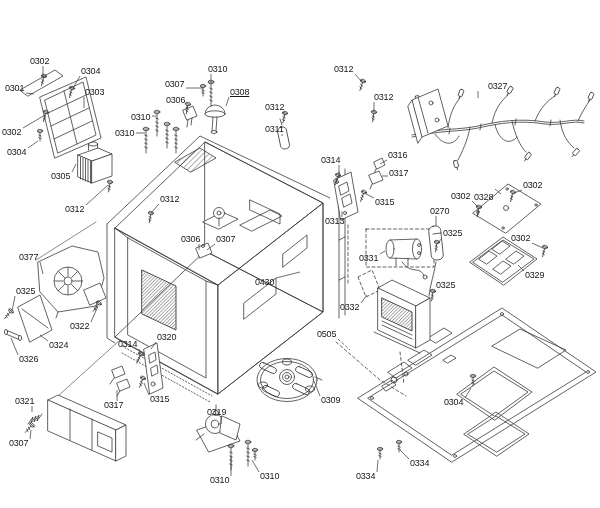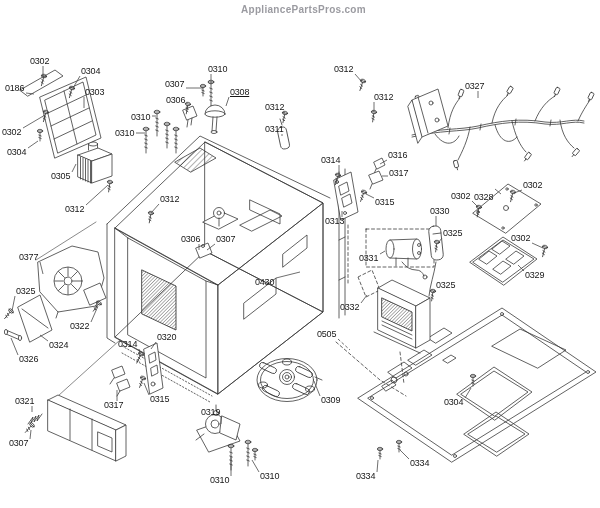--- a/index.html
+++ b/index.html
@@ -427,71 +427,70 @@
       <line x1="231" y1="476" x2="231" y2="457"></line>
       <line x1="259" y1="472" x2="252" y2="460"></line>
       <line x1="377" y1="472" x2="378" y2="460"></line>
       <line x1="409" y1="459" x2="400" y2="450"></line>
       <line x1="465" y1="398" x2="471" y2="388"></line>
     </svg>
 
   <div id="label-layer">
       <div class="part-label" style="left: 30px; top: 57px;">0302</div>
       <div class="part-label" style="left: 81px; top: 67px;">0304</div>
-      <div class="part-label" style="left: 5px; top: 84px;">0186</div>
+      <div class="part-label" style="left: 5px; top: 84px;">0301</div>
       <div class="part-label" style="left: 85px; top: 88px;">0303</div>
       <div class="part-label" style="left: 2px; top: 128px;">0302</div>
       <div class="part-label" style="left: 7px; top: 148px;">0304</div>
       <div class="part-label" style="left: 165px; top: 80px;">0307</div>
       <div class="part-label" style="left: 208px; top: 65px;">0310</div>
       <div class="part-label" style="left: 166px; top: 96px;">0306</div>
       <div class="part-label" style="left: 230px; top: 88px; text-decoration: underline;">0308</div>
       <div class="part-label" style="left: 131px; top: 113px;">0310</div>
       <div class="part-label" style="left: 115px; top: 129px;">0310</div>
       <div class="part-label" style="left: 265px; top: 103px;">0312</div>
       <div class="part-label" style="left: 265px; top: 125px;">0311</div>
       <div class="part-label" style="left: 334px; top: 65px;">0312</div>
       <div class="part-label" style="left: 374px; top: 93px;">0312</div>
-      <div class="part-label" style="left: 465px; top: 82px;">0327</div>
+      <div class="part-label" style="left: 488px; top: 82px;">0327</div>
       <div class="part-label" style="left: 51px; top: 172px; text-align: center;">0305</div>
       <div class="part-label" style="left: 65px; top: 205px;">0312</div>
       <div class="part-label" style="left: 160px; top: 195px;">0312</div>
       <div class="part-label" style="left: 19px; top: 253px;">0377</div>
       <div class="part-label" style="left: 16px; top: 287px;">0325</div>
       <div class="part-label" style="left: 181px; top: 235px;">0306</div>
       <div class="part-label" style="left: 216px; top: 235px;">0307</div>
       <div class="part-label" style="left: 255px; top: 278px;">0430</div>
       <div class="part-label" style="left: 321px; top: 156px;">0314</div>
       <div class="part-label" style="left: 388px; top: 151px;">0316</div>
       <div class="part-label" style="left: 389px; top: 169px;">0317</div>
       <div class="part-label" style="left: 375px; top: 198px;">0315</div>
       <div class="part-label" style="left: 325px; top: 217px;">0313</div>
-      <div class="part-label" style="left: 430px; top: 207px;">0330</div>
+      <div class="part-label" style="left: 430px; top: 207px;">0270</div>
       <div class="part-label" style="left: 451px; top: 192px;">0302</div>
       <div class="part-label" style="left: 474px; top: 180px; margin-top: 13px;">0328</div>
       <div class="part-label" style="left: 523px; top: 181px;">0302</div>
       <div class="part-label" style="left: 359px; top: 254px;">0331</div>
       <div class="part-label" style="left: 443px; top: 229px;">0325</div>
       <div class="part-label" style="left: 511px; top: 234px;">0302</div>
       <div class="part-label" style="left: 436px; top: 281px;">0325</div>
       <div class="part-label" style="left: 525px; top: 271px;">0329</div>
       <div class="part-label" style="left: 340px; top: 303px;">0332</div>
       <div class="part-label" style="left: 317px; top: 330px;">0505</div>
       <div class="part-label" style="left: 70px; top: 322px;">0322</div>
       <div class="part-label" style="left: 49px; top: 341px;">0324</div>
       <div class="part-label" style="left: 19px; top: 355px;">0326</div>
       <div class="part-label" style="left: 15px; top: 397px;">0321</div>
       <div class="part-label" style="left: 9px; top: 439px;">0307</div>
       <div class="part-label" style="left: 118px; top: 340px;">0314</div>
       <div class="part-label" style="left: 157px; top: 333px;">0320</div>
       <div class="part-label" style="left: 104px; top: 401px;">0317</div>
       <div class="part-label" style="left: 150px; top: 395px;">0315</div>
-      <div class="part-label" style="left: 201px; top: 408px;">0319</div>
+      <div class="part-label" style="left: 207px; top: 408px;">0319</div>
       <div class="part-label" style="left: 321px; top: 396px;">0309</div>
       <div class="part-label" style="left: 210px; top: 476px;">0310</div>
       <div class="part-label" style="left: 260px; top: 472px;">0310</div>
       <div class="part-label" style="left: 356px; top: 472px;">0334</div>
       <div class="part-label" style="left: 410px; top: 459px;">0334</div>
       <div class="part-label" style="left: 444px; top: 398px;">0304</div>
     </div>
 
-  <div class="watermark">AppliancePartsPros.com</div>
 </div>
 
 </body></html>

